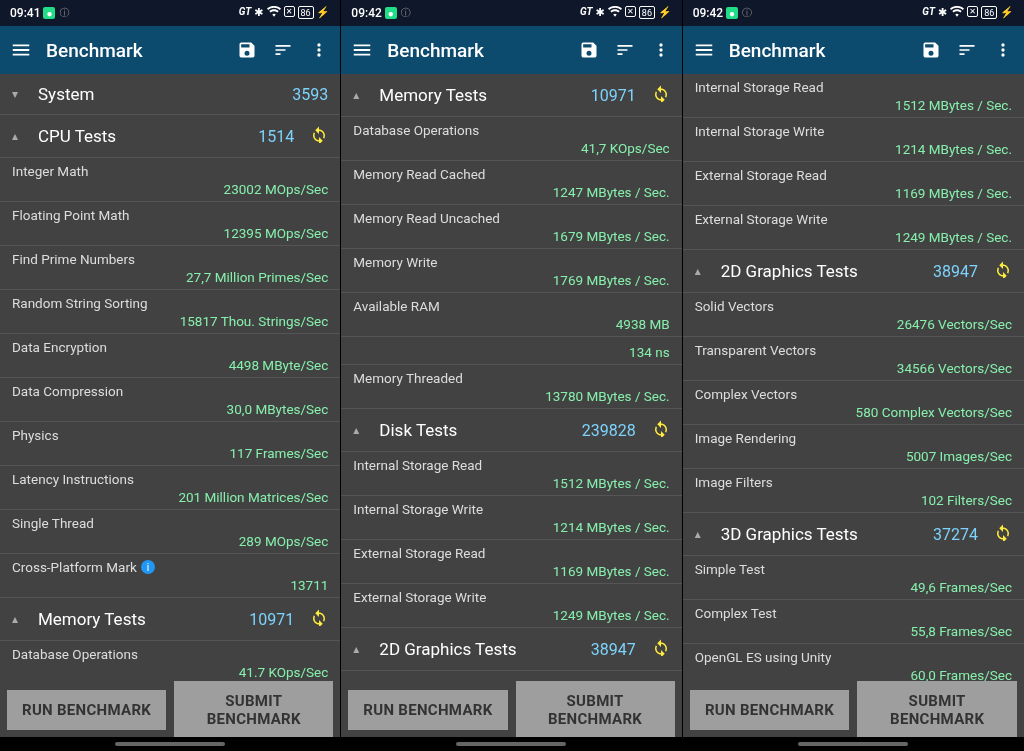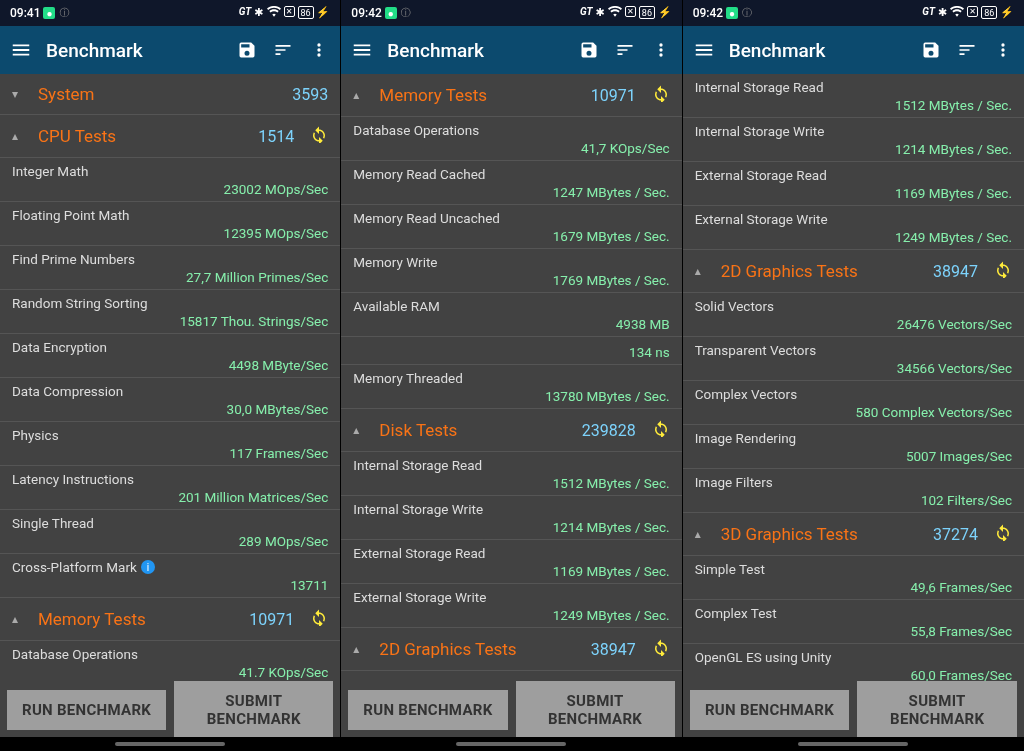--- a/index.html
+++ b/index.html
@@ -69,21 +69,21 @@
   }
 
   .section-head {
     display: flex;
     align-items: center;
     padding: 10px 12px;
     gap: 10px;
     border-bottom: 1px solid #555;
   }
   .section-head .chev { width:16px; color:#aaa; font-size:12px;}
-  .section-head .sec-name { color: #f97316; font-size: 17px; font-weight:400; flex:1; }
+  .section-head .sec-name { color: #ffffff; font-size: 17px; font-weight:400; flex:1; }
   .section-head .sec-score { color: #7dd3fc; font-size: 16px; font-weight:400;}
   .section-head .reload { color:#ffeb3b; font-size:17px; margin-left:6px;}
 
   .row {
     padding: 5px 12px 4px 12px;
     border-bottom: 1px solid #555;
   }
   .row .label {
     color: #ddd;
     font-size: 13.5px;

